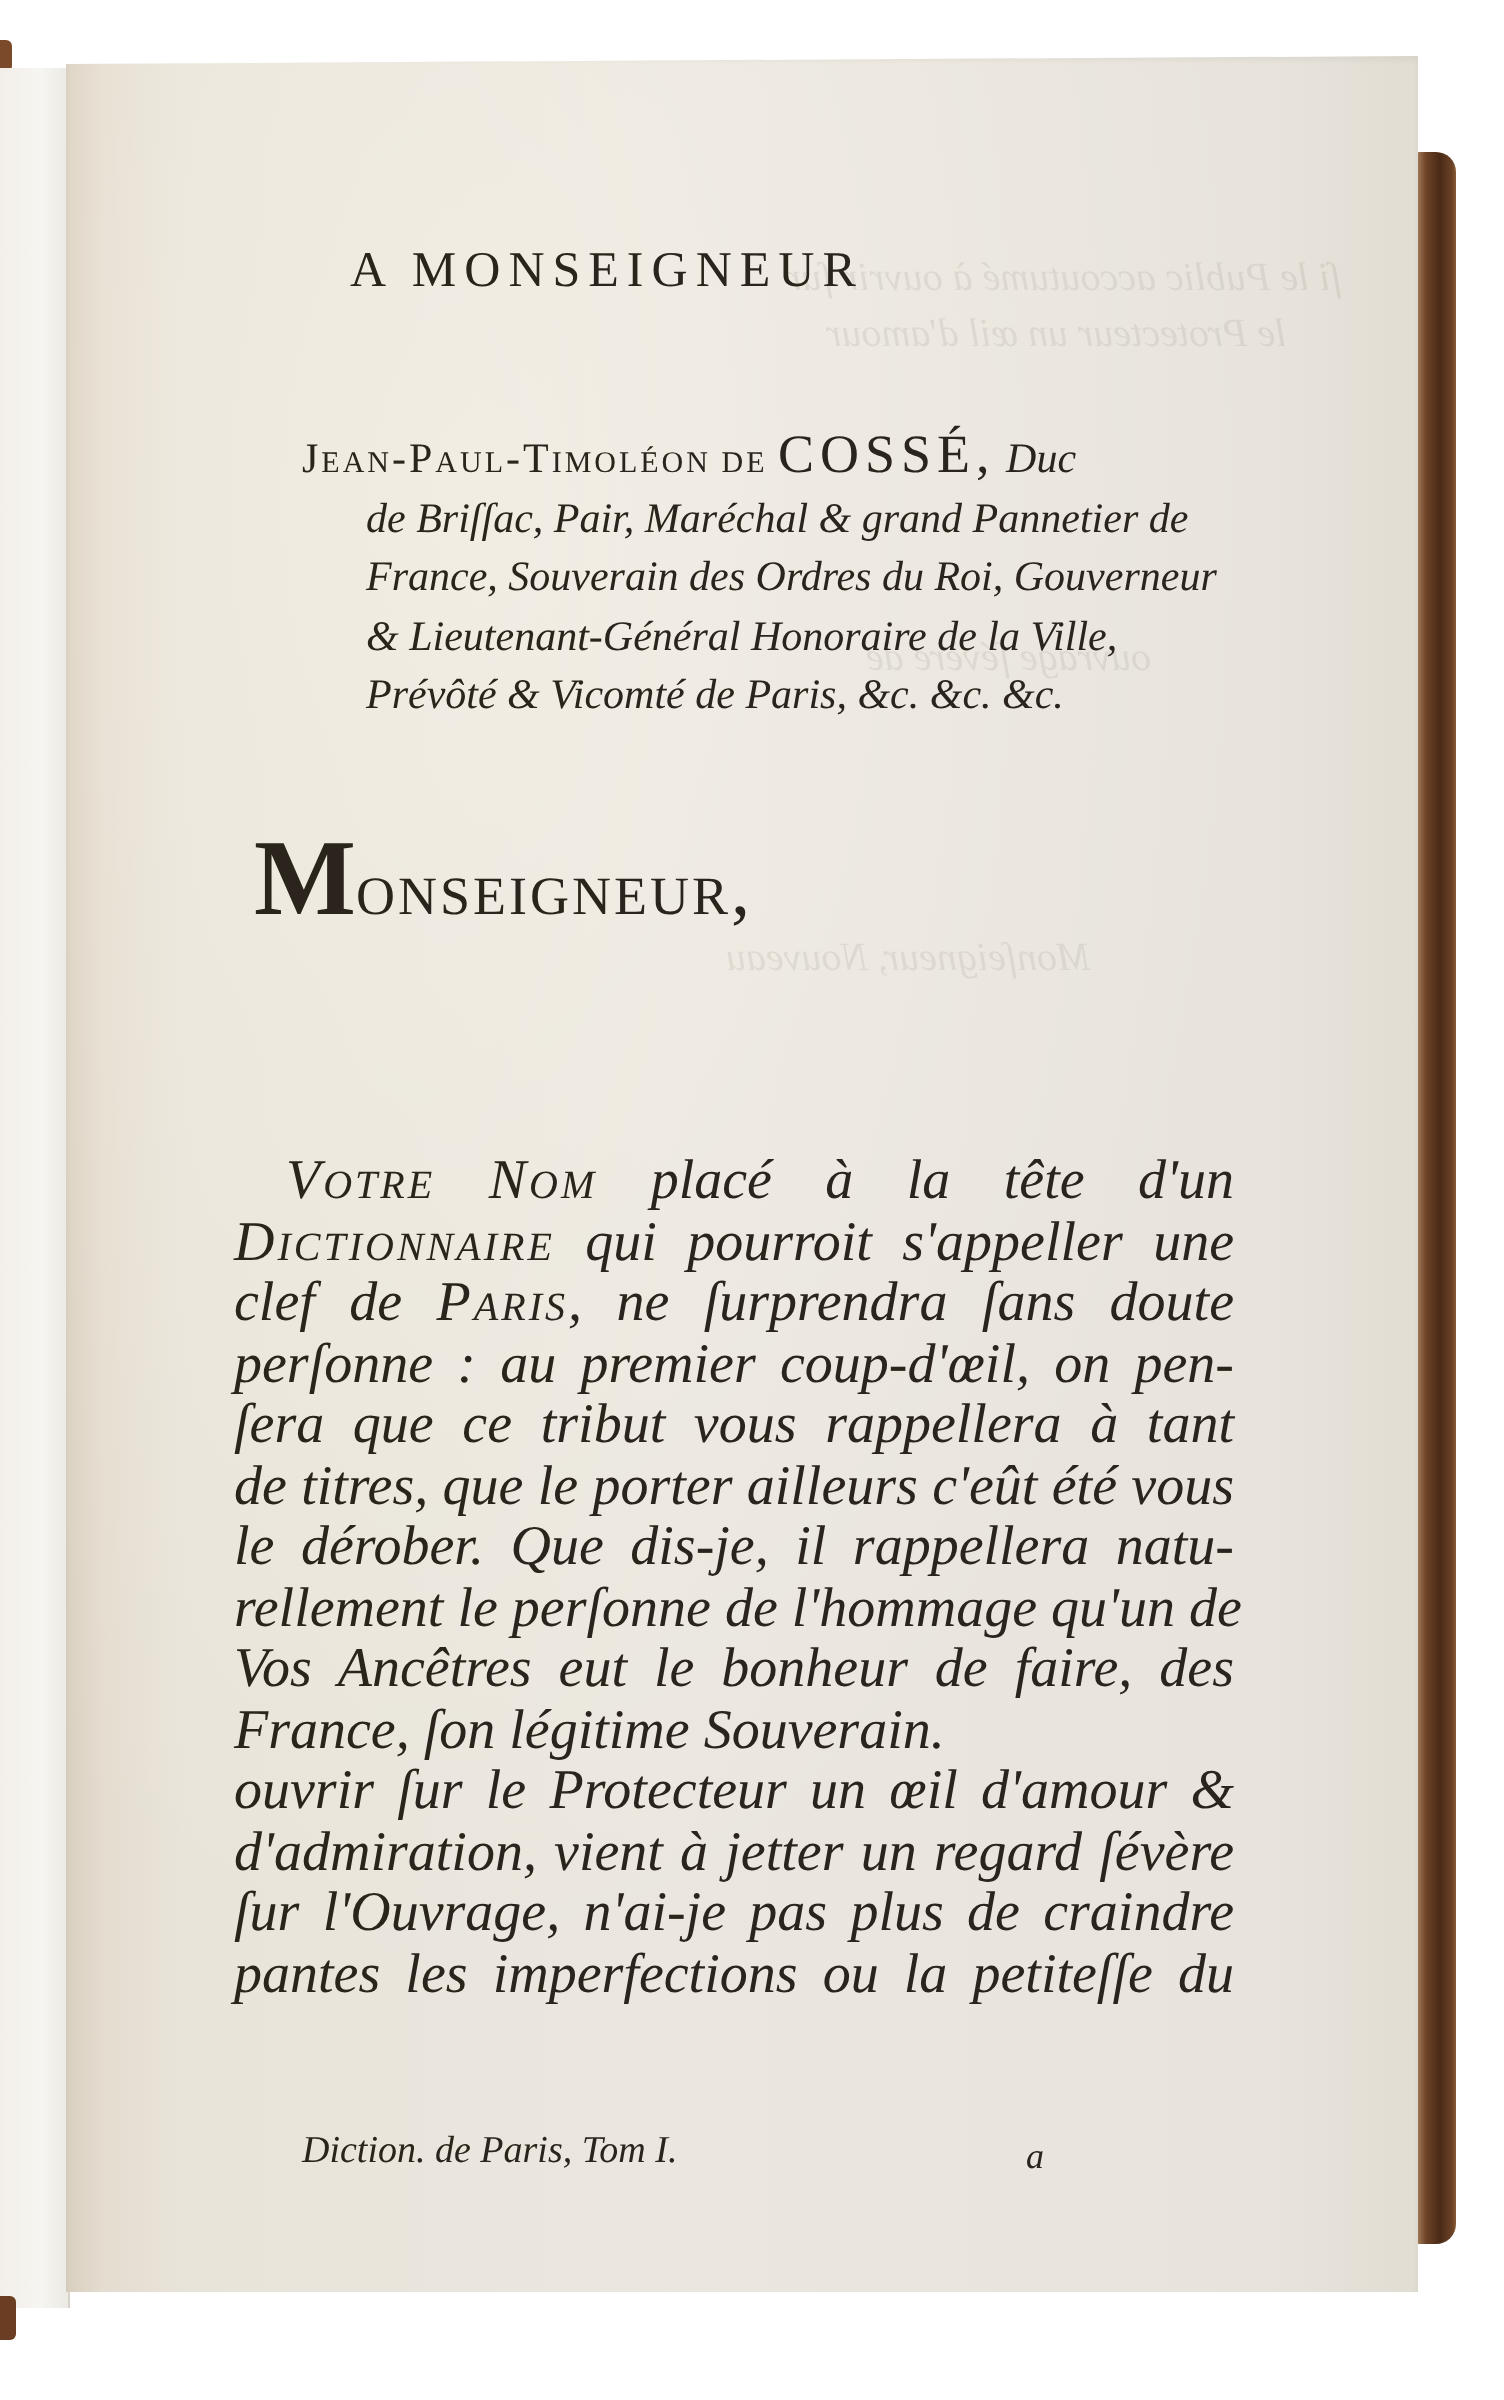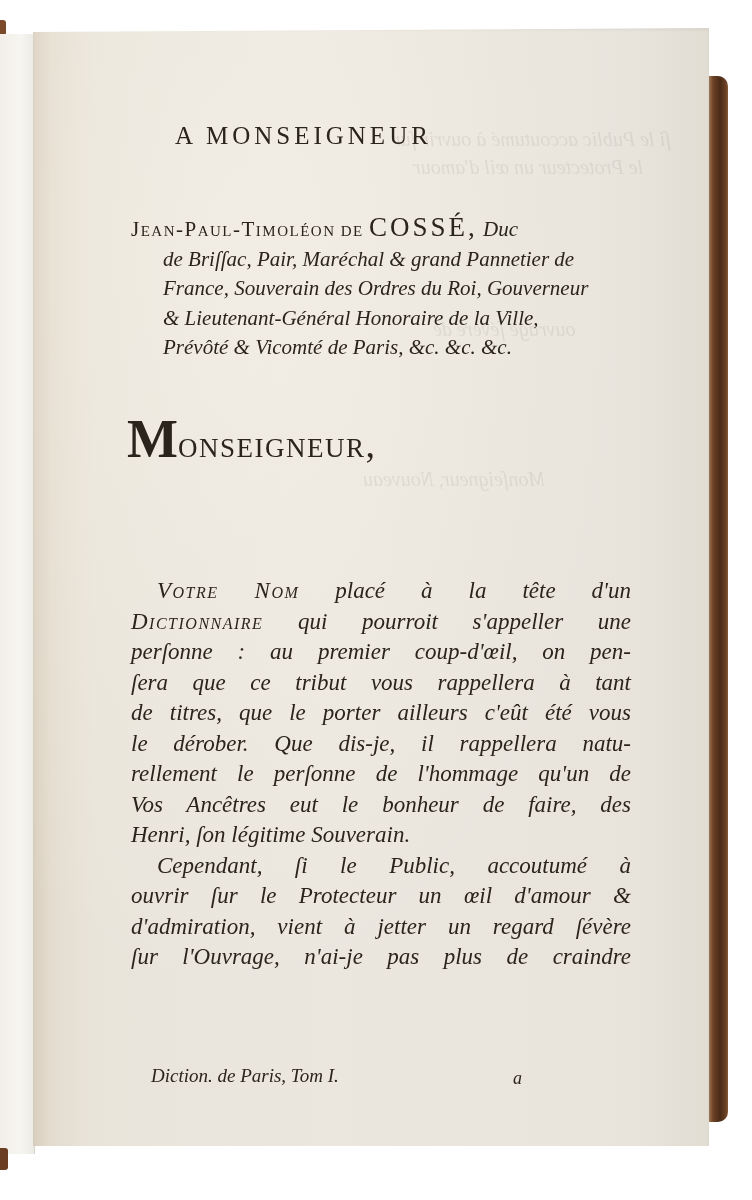--- a/index.html
+++ b/index.html
@@ -75,45 +75,45 @@
       top: 94px;
       font-size: 25px;
       letter-spacing: 4px;
     }
     .dedicatee {
       left: 98px;
       top: 185px;
       font-size: 21px;
       line-height: 29.5px;
     }
-    .dedicatee .line { display: block; white-space: nowrap; }
+    .dedicatee .line { display: block; white-space: nowrap; margin-left: 20px; }
     .dedicatee .indent { padding-left: 32px; font-style: italic; }
     .sc {
       font-variant: small-caps;
       letter-spacing: 1.5px;
       font-style: normal;
     }
     .sc-big { font-size: 27px; letter-spacing: 3px; }
     .it { font-style: italic; }
     .salutation {
       left: 94px;
       top: 380px;
       font-size: 30px;
       letter-spacing: 1.5px;
     }
     .salutation .cap {
       font-size: 54px;
       font-weight: bold;
       letter-spacing: 0;
     }
     .body-text {
-      left: 98px;
+      left: 84px;
       top: 548px;
       width: 500px;
-      font-size: 23px;
+      font-size: 28px;
       line-height: 30.5px;
       font-style: italic;
       white-space: normal;
       font-family: Liberation Serif, serif;
     }
     .body-text .line {
       display: block;
       text-align: justify;
       text-align-last: justify;
       white-space: nowrap;
@@ -175,32 +175,33 @@
     <span class="line indent">Prévôté &amp; Vicomté de Paris, &amp;c. &amp;c. &amp;c.</span>
   </div>
 
   <div class="text salutation">
     <span class="cap">M</span><span class="sc" style="font-size:38px;">onseigneur,</span>
   </div>
 
   <div class="text body-text">
     <span class="line first"><span class="sc">Votre</span> <span class="sc">Nom</span><span> placé à la tête d'un</span></span>
     <span class="line"><span class="sc">Dictionnaire</span><span> qui pourroit s'appeller une</span></span>
+    <span class="line"><span>clef de </span><span class="sc">Paris</span><span>, ne ſurprendra ſans doute</span></span>
     <span class="line">perſonne : au premier coup-d'œil, on pen-</span>
     <span class="line">ſera que ce tribut vous rappellera à tant</span>
     <span class="line">de titres, que le porter ailleurs c'eût été vous</span>
     <span class="line">le dérober. Que dis-je, il rappellera natu-</span>
     <span class="line">rellement le perſonne de l'hommage qu'un de</span>
     <span class="line">Vos Ancêtres eut le bonheur de faire, des</span>
-    <span class="line last">Henri, ſon légitime Souverain.</span>
-
-    <span class="line first">Cependant, ſi le Public, accoutumé à</span>
+    <span class="line last">France, ſon légitime Souverain.</span>
+
     <span class="line">ouvrir ſur le Protecteur un œil d'amour &amp;</span>
     <span class="line">d'admiration, vient à jetter un regard ſévère</span>
     <span class="line">ſur l'Ouvrage, n'ai-je pas plus de craindre</span>
+    <span class="line">pantes les imperfections ou la petiteſſe du</span>
   </div>
 
   <div class="text footer-sig">
     <span>Diction. de Paris, Tom I.</span>
   </div>
   <div class="text footer-mark">
     <span>a</span>
   </div>
 </div>
 

